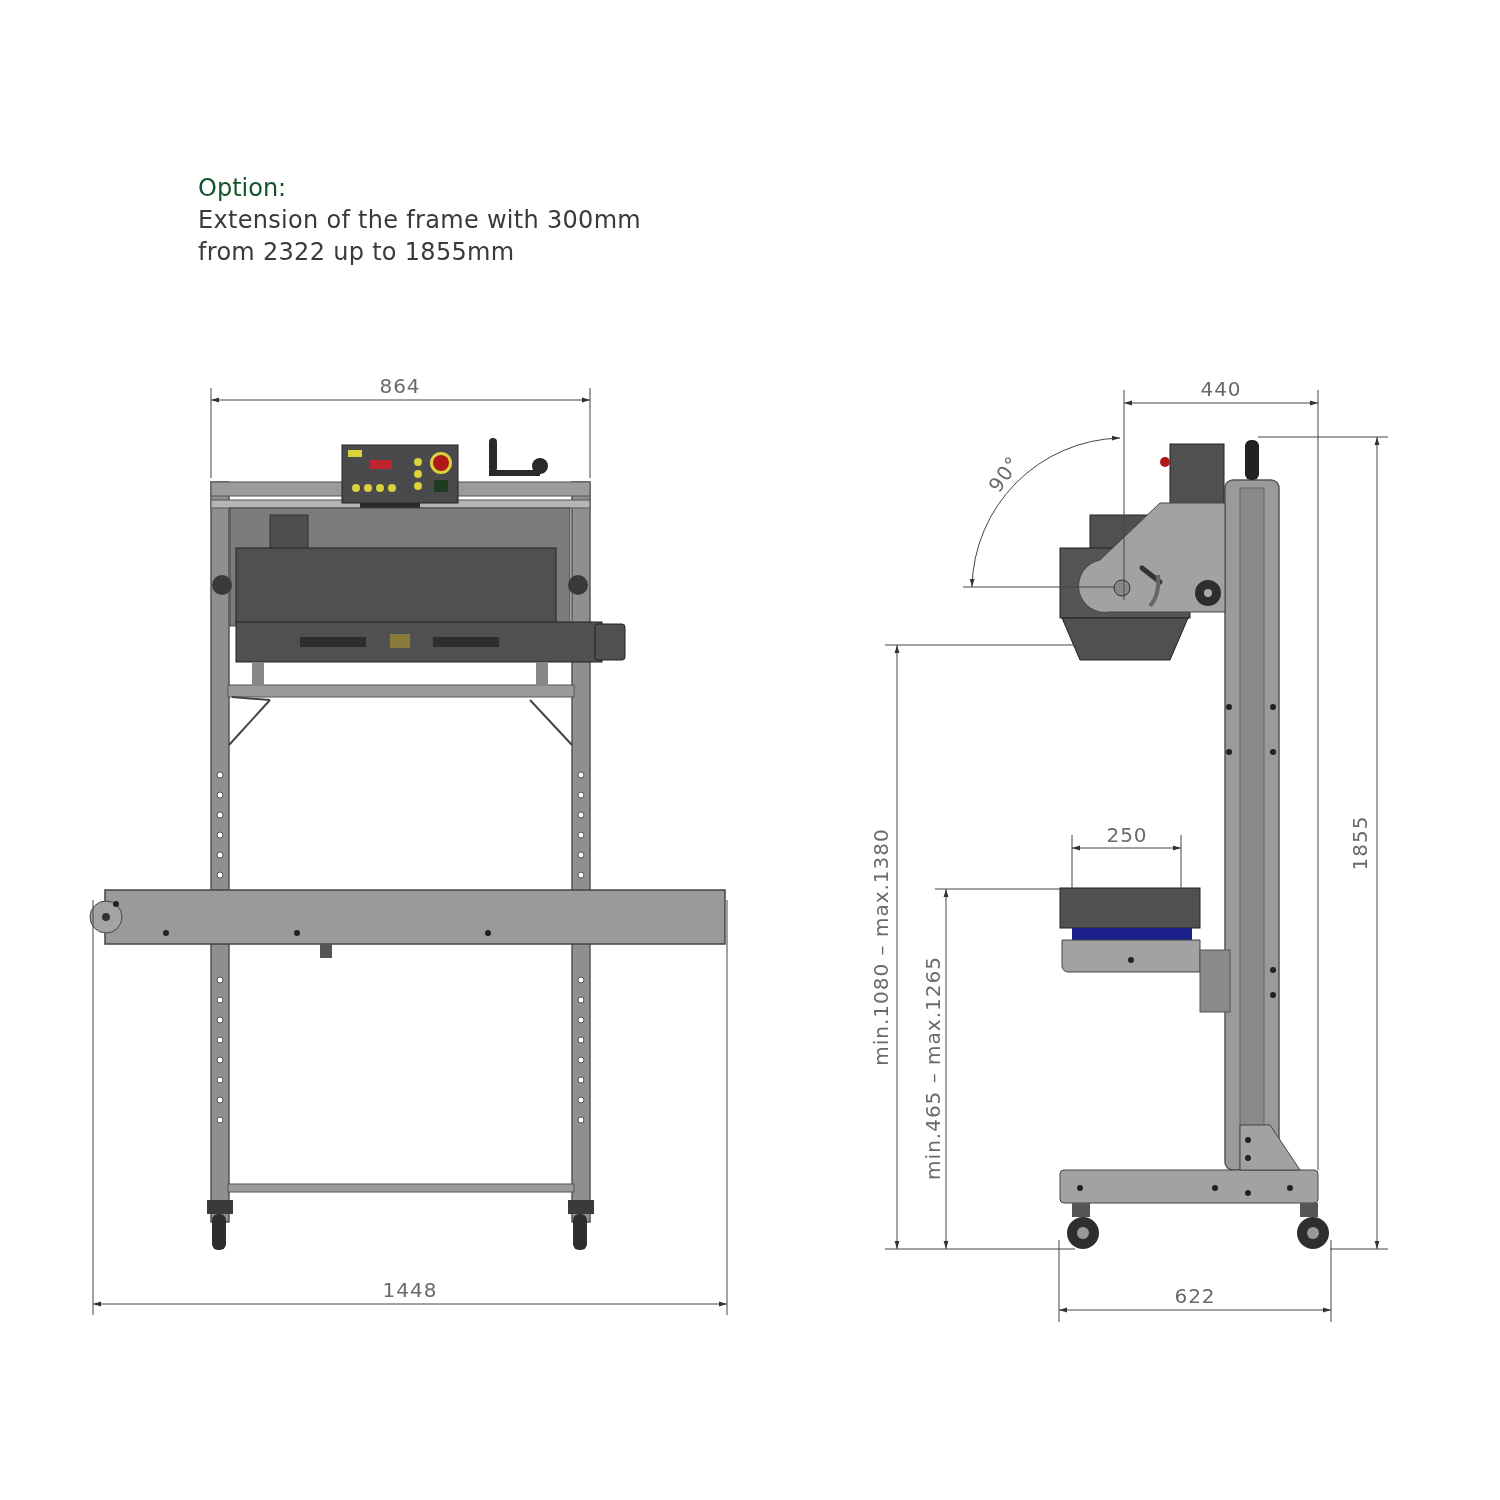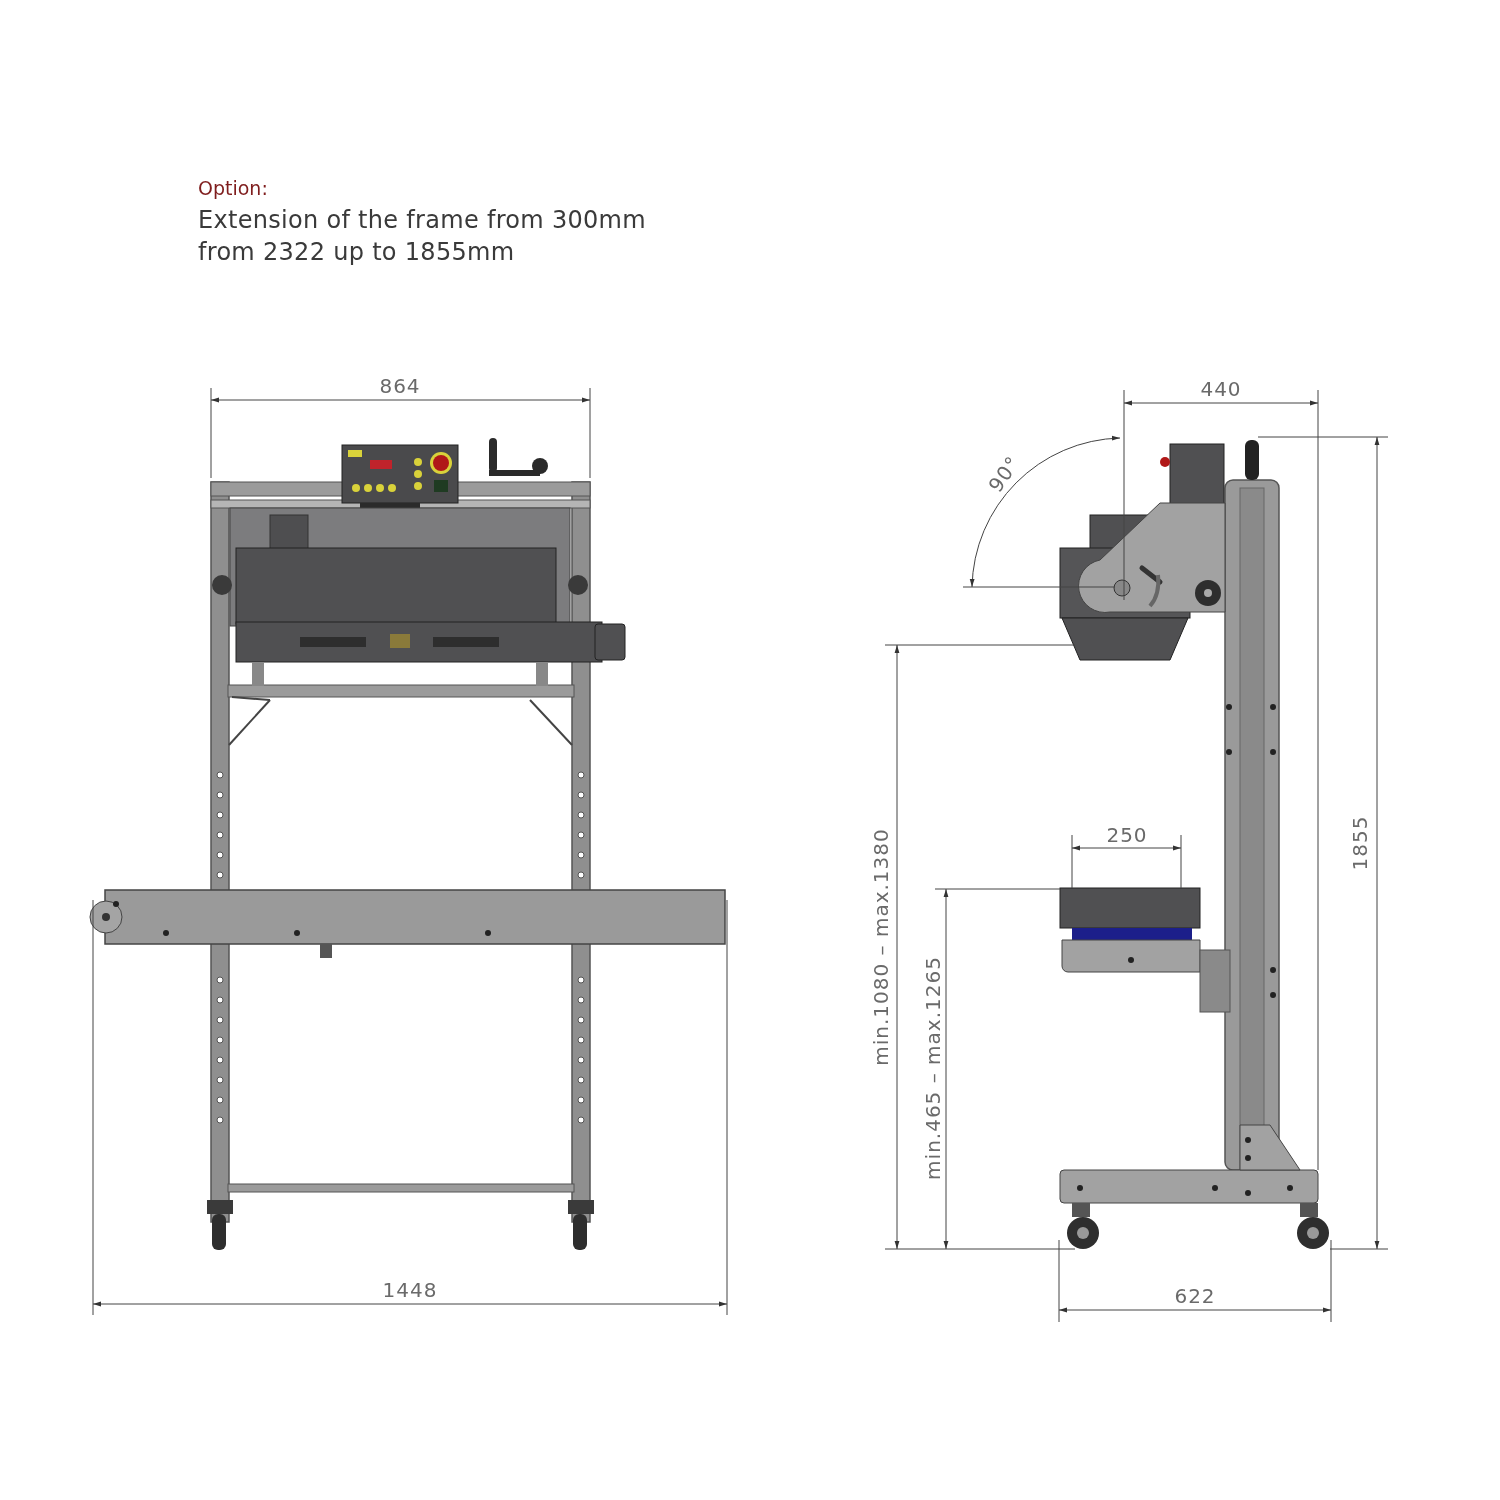--- a/index.html
+++ b/index.html
@@ -1,28 +1,28 @@
 <!DOCTYPE html>
 <html><head>
 <meta charset="utf-8">
 <style>
   html,body{margin:0;padding:0;background:#ffffff;}
   body{width:1500px;height:1500px;position:relative;overflow:hidden;font-family:"DejaVu Sans",sans-serif;}
   .note{position:absolute;left:198px;top:172px;color:#2b2b2b;line-height:32px;}
-  .note .title{font-size:19px;color:#7f1d1d;}
+  .note .title{font-size:24px;color:#14532d;}
   .note .line{font-size:24px;color:#3a3a3a;letter-spacing:0.3px;}
   svg{position:absolute;left:0;top:0;}
   .dim{font-family:"DejaVu Sans",sans-serif;font-size:20px;fill:#6a6a6a;letter-spacing:1px;}
 </style>
 </head>
 <body>
 
 <div class="note">
   <div class="title">Option:</div>
-  <div class="line">Extension of the frame from 300mm</div>
+  <div class="line">Extension of the frame with 300mm</div>
   <div class="line">from 2322 up to 1855mm</div>
 </div>
 
 <svg width="1500" height="1500" viewBox="0 0 1500 1500">
   <defs>
     <marker id="arr" viewBox="0 0 10 10" refX="10" refY="5" markerWidth="8" markerHeight="8" orient="auto-start-reverse">
       <path d="M0,2 L10,5 L0,8 z" fill="#333"></path>
     </marker>
   </defs>
 

